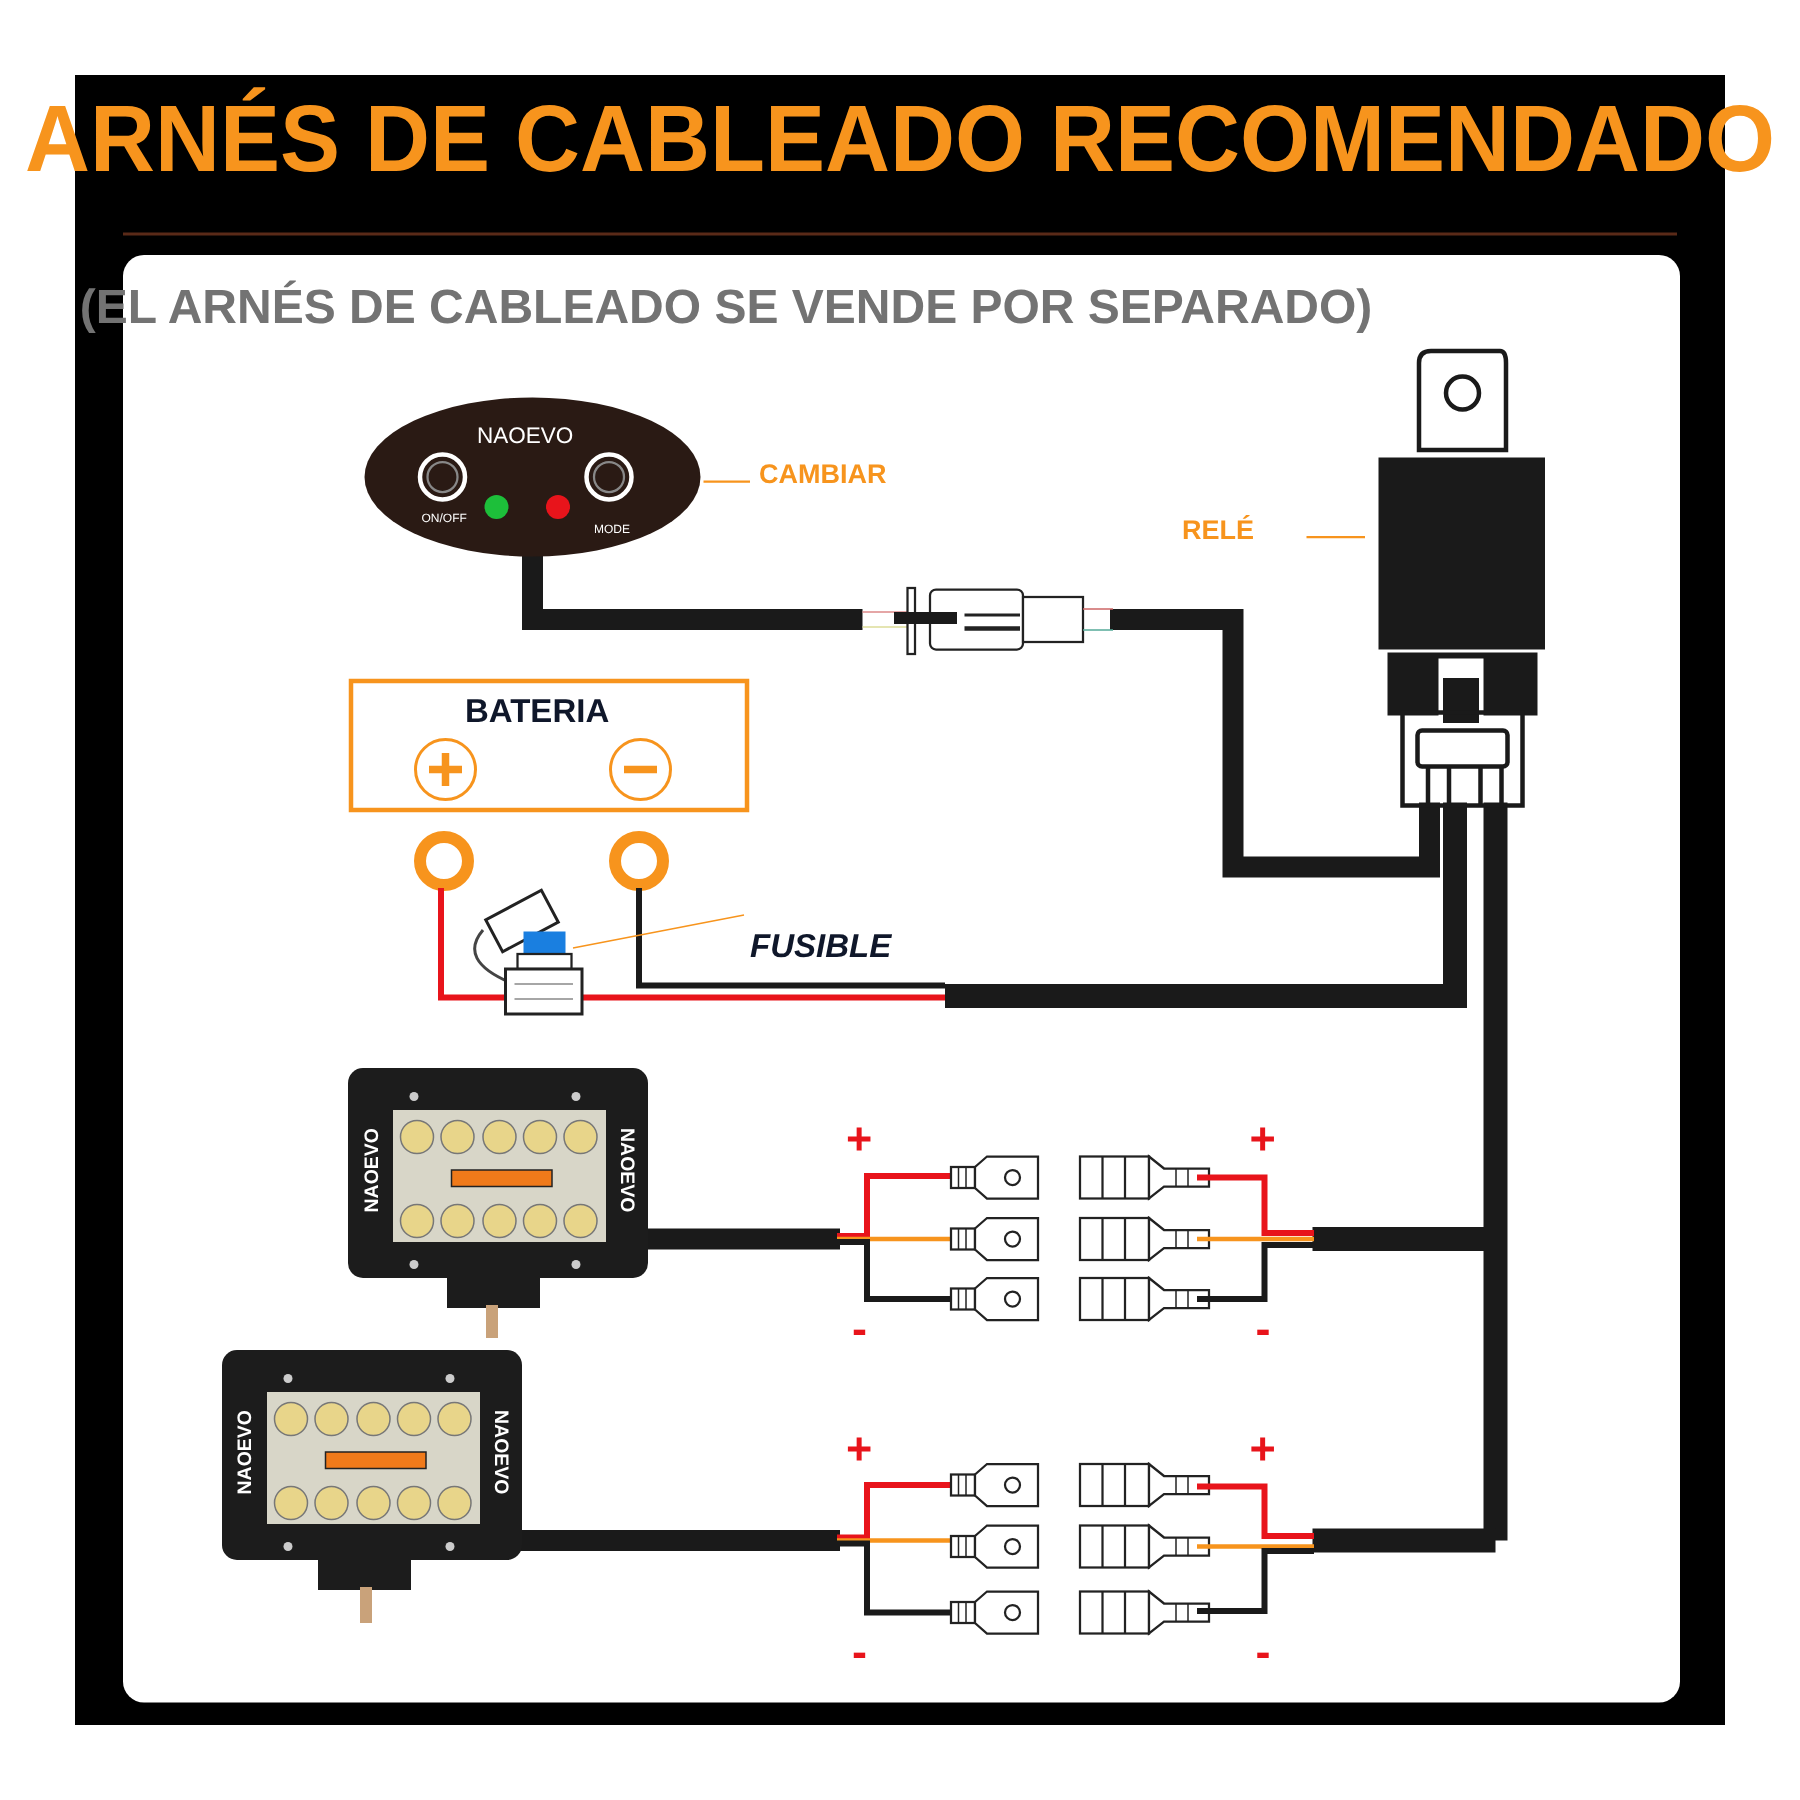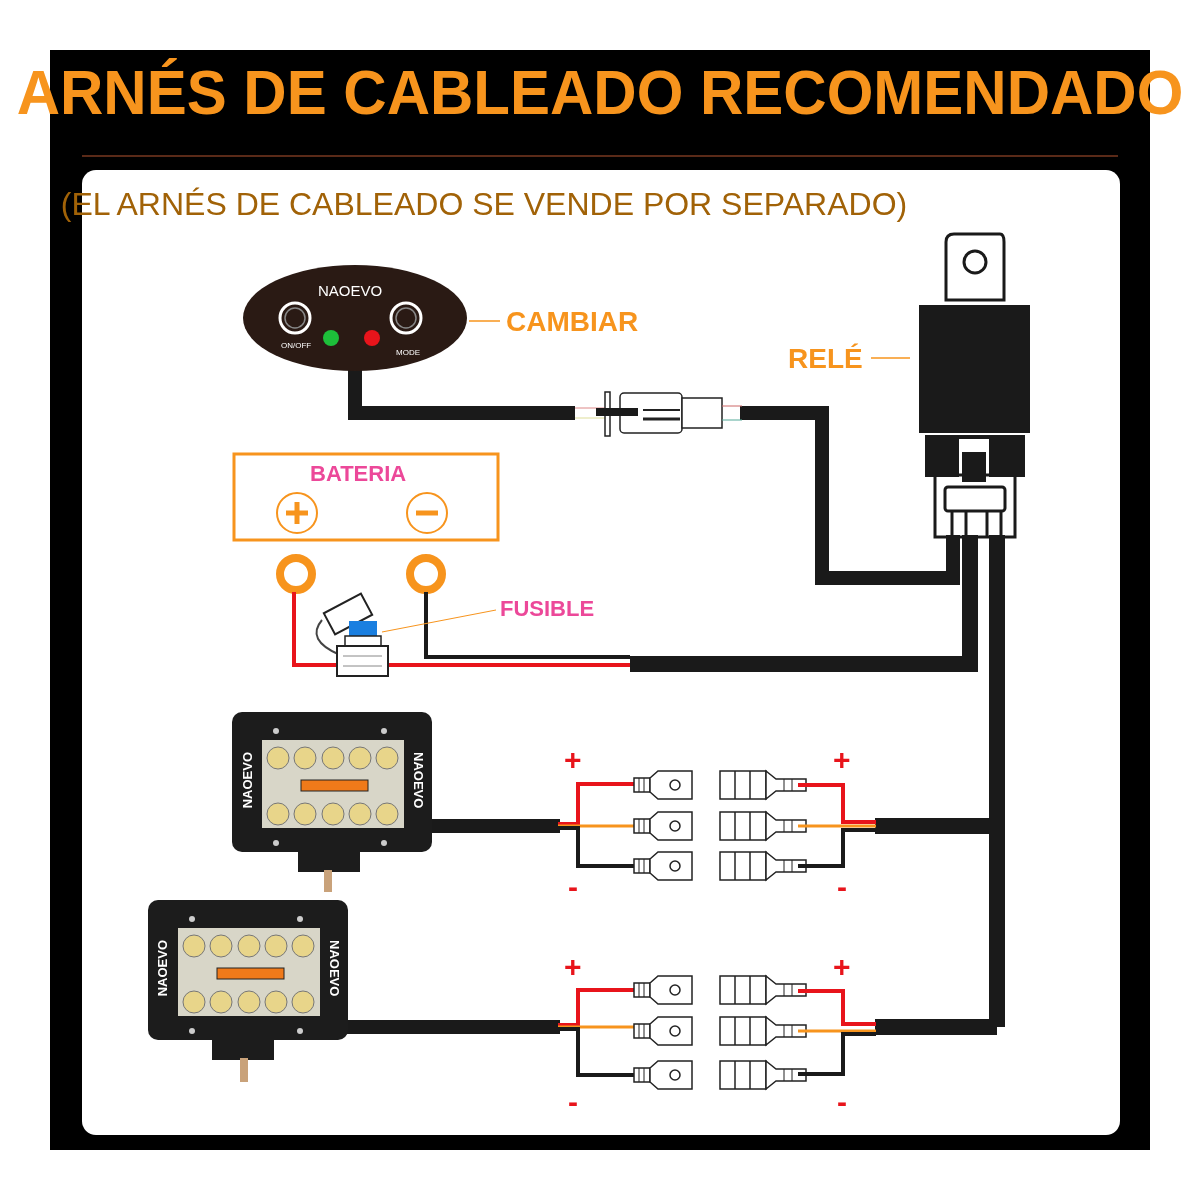--- a/index.html
+++ b/index.html
@@ -1,24 +1,24 @@
 <!DOCTYPE html>
 <html><head>
 <meta charset="utf-8">
 <style>
   html,body{margin:0;padding:0;background:#fff;}
   body{width:1200px;height:1200px;position:relative;overflow:hidden;font-family:"Liberation Sans","DejaVu Sans",sans-serif;}
   .frame{position:absolute;left:50px;top:50px;width:1100px;height:1100px;background:#000;}
   .title{position:absolute;left:0;top:58px;width:1200px;text-align:center;color:#f7941d;font-weight:bold;font-size:60px;letter-spacing:0px;transform:scaleY(1.05);}
   .rule{position:absolute;left:82px;top:155px;width:1036px;height:2px;background:#5a2a18;}
   .panel{position:absolute;left:82px;top:170px;width:1038px;height:965px;background:#fff;border-radius:14px;}
-  .subtitle{position:absolute;left:0;top:186px;width:968px;text-align:center;color:#a16207;font-weight:normal;font-size:32px;}
+  .subtitle{position:absolute;left:0;top:186px;width:968px;text-align:center;color:#737373;font-weight:bold;font-size:32px;}
   svg.diag{position:absolute;left:0;top:0;}
-  .lbl{position:absolute;color:#f7941d;font-weight:bold;font-size:28px;}
-  .lbl-sm{position:absolute;color:#ec4899;font-weight:bold;font-size:22px;text-align:right;}
+  .lbl{position:absolute;color:#f7941d;font-weight:bold;font-size:18px;}
+  .lbl-sm{position:absolute;color:#0f172a;font-weight:bold;font-size:22px;text-align:right;}
   .sign{position:absolute;color:#e8141b;font-weight:bold;font-size:30px;line-height:30px;}
   .brand{position:absolute;color:#fff;font-size:15px;}
   .btnlbl{position:absolute;color:#fff;font-size:8px;font-weight:normal;}
   .vbrand{position:absolute;color:#fff;font-size:13px;font-weight:bold;writing-mode:vertical-rl;}
 </style>
 </head>
 <body>
 
 <div class="frame"></div>
 <div class="title">ARNÉS DE CABLEADO RECOMENDADO</div>
@@ -206,21 +206,21 @@
     <path d="M798 1074 H843 V1034 H876" fill="none" stroke="#1a1a1a" stroke-width="4"></path>
   </g>
 </svg>
 
 <div class="brand" style="left:318px;top:282px;">NAOEVO</div>
 <div class="btnlbl" style="left:281px;top:341px;">ON/OFF</div>
 <div class="btnlbl" style="left:396px;top:348px;">MODE</div>
 <div class="lbl" style="left:506px;top:306px;">CAMBIAR</div>
 <div class="lbl" style="left:788px;top:343px;">RELÉ</div>
 <div class="lbl-sm" style="left:310px;top:461px;">BATERIA</div>
-<div class="lbl-sm" style="left:500px;top:596px;">FUSIBLE</div>
+<div class="lbl-sm" style="left:500px;top:618px;font-style:italic;">FUSIBLE</div>
 
 <div class="vbrand" style="left:411px;top:752px;">NAOEVO</div>
 <div class="vbrand" style="left:240px;top:752px;transform:rotate(180deg);">NAOEVO</div>
 <div class="vbrand" style="left:327px;top:940px;">NAOEVO</div>
 <div class="vbrand" style="left:155px;top:940px;transform:rotate(180deg);">NAOEVO</div>
 
 <div class="sign" style="left:564px;top:745px;">+</div>
 <div class="sign" style="left:568px;top:872px;">-</div>
 <div class="sign" style="left:833px;top:745px;">+</div>
 <div class="sign" style="left:837px;top:872px;">-</div>

